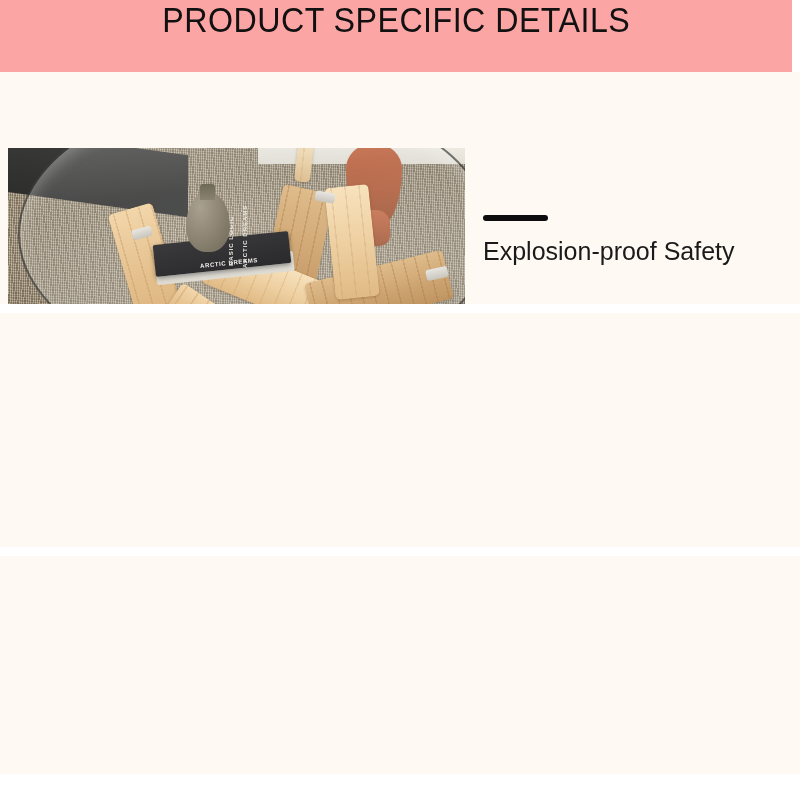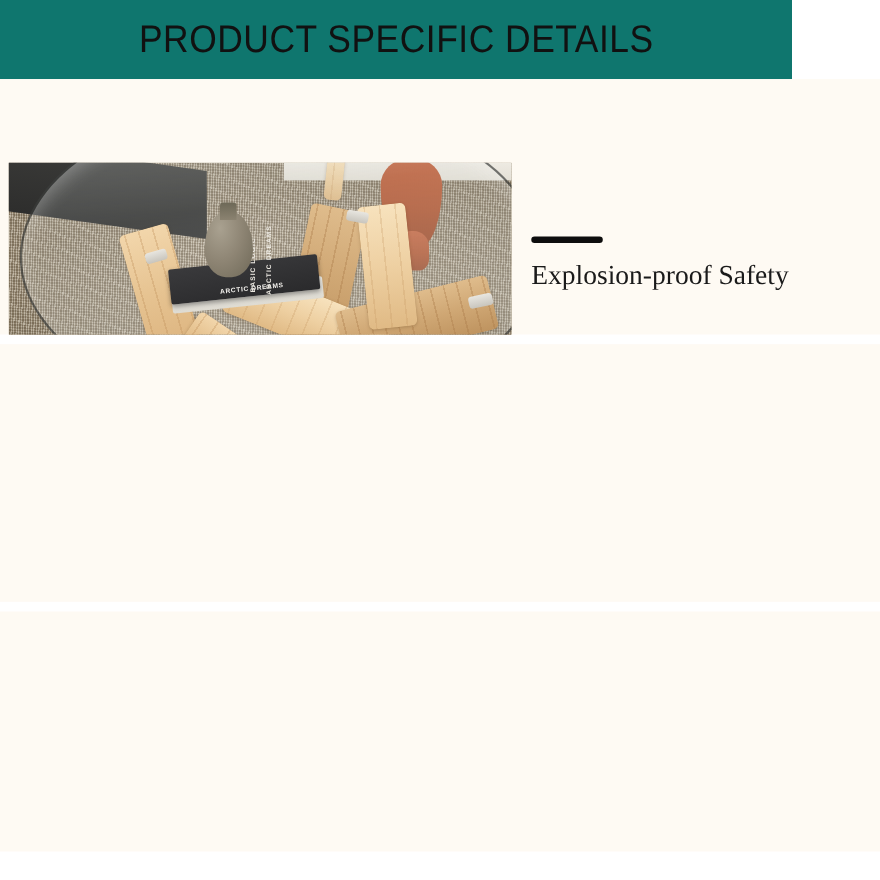--- a/index.html
+++ b/index.html
@@ -12,24 +12,24 @@
     background: #ffffff;
     font-family: "Liberation Sans", sans-serif;
     overflow: hidden;
     position: relative;
   }
 
   
   .header {
     position: absolute;
     left: 0; top: 0;
-    width: 720px; height: 72px;
-    background: #0f766e;
+    width: 792px; height: 72px;
+    background: #fca5a5;
     display: flex;
-    align-items: center;
+    align-items: flex-start;
     justify-content: center;
   }
   .header-title {
     font-family: "Liberation Sans", sans-serif;
     font-size: 35px;
     font-weight: 400;
     letter-spacing: 0.5px;
     color: #111111;
     transform: scaleX(0.92);
     white-space: nowrap;
@@ -64,21 +64,20 @@
     background: #0d0d0d;
     border-radius: 3px;
     margin-bottom: 14px;
   }
   .caption-line {
     font-size: 25px;
     line-height: 1.28;
     color: #1a1a1a;
     white-space: nowrap;
     font-weight: 400;
-    font-family: Liberation Serif, serif;
   }
 
   #caption-1 { left: 483px; top: 143px; }
 
   
   .photo {
     position: absolute;
     overflow: hidden;
     z-index: 3;
     background: #cfc5b4;

